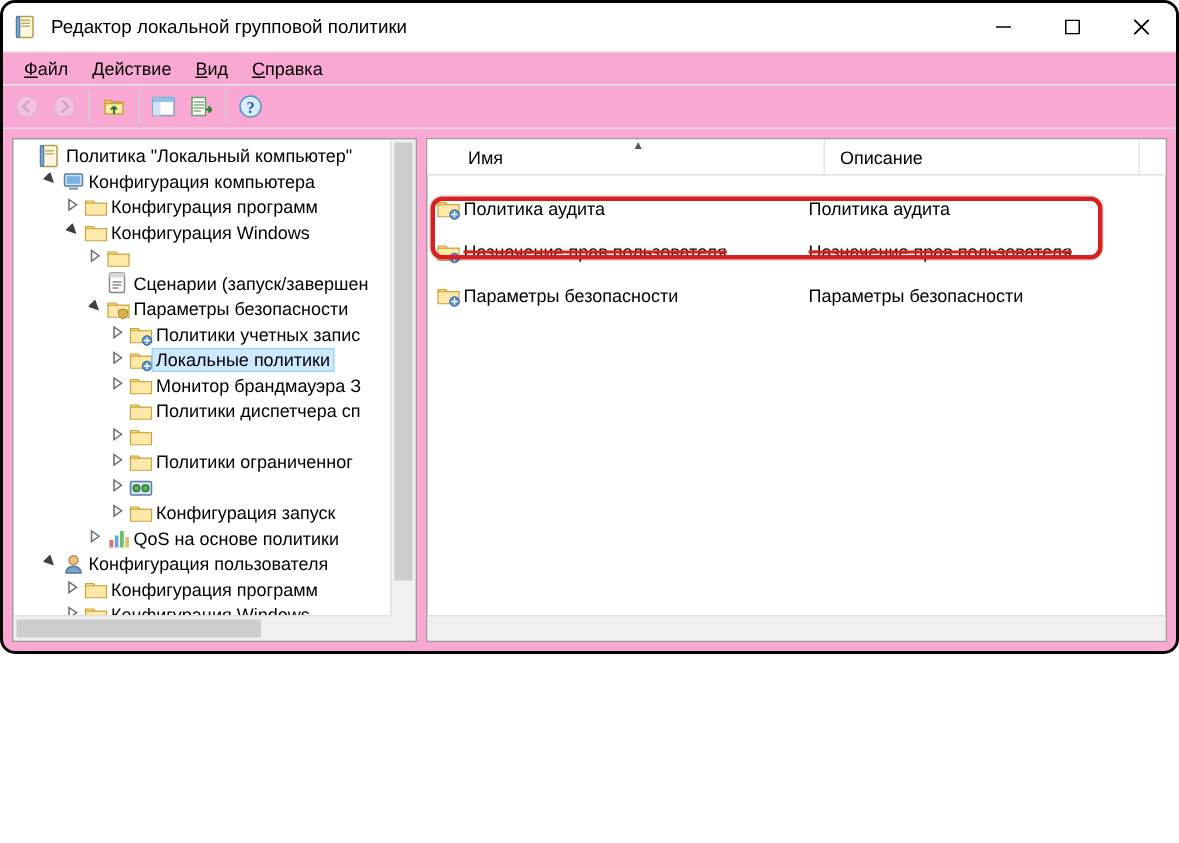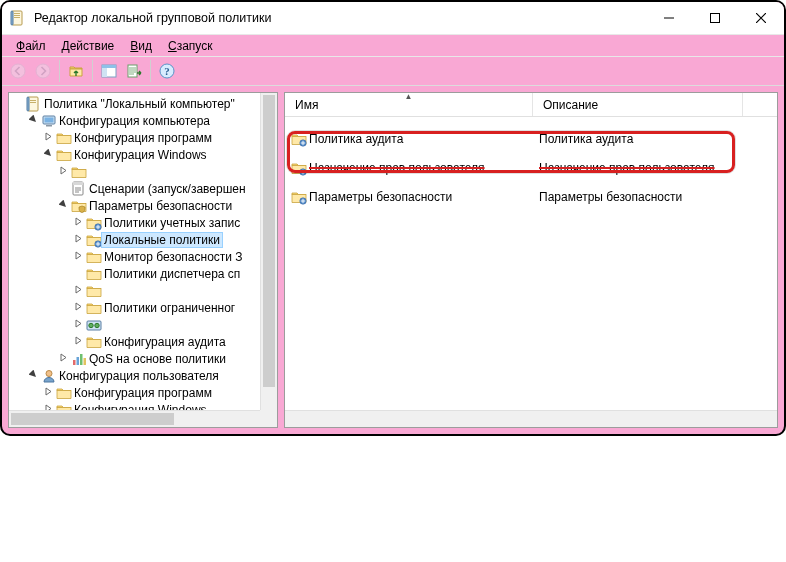--- a/index.html
+++ b/index.html
@@ -176,20 +176,21 @@
   }
   .tree-scroll-corner {
     position:absolute;right:0;bottom:0;width:17px;height:17px;background:#f0f0f0;
   }
   
   .list-header {
     height: 24px;
     display: flex;
     border-bottom: 1px solid #e0e0e0;
     background: #fff;
+    justify-content: center;
   }
   .list-header .col {
     display: flex;
     align-items: center;
     padding: 0 10px;
     border-right: 1px solid #e5e5e5;
     font-size: 12px;
     position: relative;
   }
   .list-header .sort-ind {
@@ -268,21 +269,21 @@
             <path d="M0 0 L10 10 M10 0 L0 10" stroke="#000" stroke-width="1.2"></path>
           </svg>
         </div>
     </div>
   </div>
 
   <div class="menubar">
     <div class="menu-item"><span class="ul">Ф</span><span></span><span id="mf">айл</span></div>
     <div class="menu-item"><span class="ul">Д</span><span id="ma">ействие</span></div>
     <div class="menu-item"><span class="ul">В</span><span id="mv">ид</span></div>
-    <div class="menu-item"><span class="ul">С</span><span id="mh">запуск</span></div>
+    <div class="menu-item"><span class="ul">С</span><span id="mh">правка</span></div>
   </div>
 
   <div class="toolbar">
     <div class="tool-btn disabled">
         <svg viewBox="0 0 16 16">
           <circle cx="8" cy="8" r="7" fill="#e9eef3" stroke="#b7c2cc"></circle>
           <path d="M9.5 4 L5.5 8 L9.5 12" fill="none" stroke="#8a98a5" stroke-width="1.6"></path>
         </svg>
       </div>
     <div class="tool-btn disabled">
@@ -433,21 +434,21 @@
           <div class="tree-row">
             <span class="indent" style="width: 60px;"></span>
             <span class="toggle"><svg width="9" height="9" viewBox="0 0 9 9">
                 <path d="M2 1 L7 4.5 L2 8 Z" fill="none" stroke="#6a6a6a" stroke-width="1"></path>
               </svg></span>
             <span class="icon">
               <svg width="16" height="16" viewBox="0 0 16 16">
                 <use href="#ic-folder"></use>
               </svg>
             </span>
-            <span class="label">Монитор безопасности З</span>
+            <span class="label">Монитор брандмауэра З</span>
           </div>
           <div class="tree-row">
             <span class="indent" style="width: 60px;"></span>
             <span class="toggle"></span>
             <span class="icon">
               <svg width="16" height="16" viewBox="0 0 16 16">
                 <use href="#ic-folder"></use>
               </svg>
             </span>
             <span class="label">Политики диспетчера сп</span>
@@ -489,21 +490,21 @@
           <div class="tree-row">
             <span class="indent" style="width: 60px;"></span>
             <span class="toggle"><svg width="9" height="9" viewBox="0 0 9 9">
                 <path d="M2 1 L7 4.5 L2 8 Z" fill="none" stroke="#6a6a6a" stroke-width="1"></path>
               </svg></span>
             <span class="icon">
               <svg width="16" height="16" viewBox="0 0 16 16">
                 <use href="#ic-folder"></use>
               </svg>
             </span>
-            <span class="label">Конфигурация аудита</span>
+            <span class="label">Конфигурация запуск</span>
           </div>
           <div class="tree-row">
             <span class="indent" style="width: 45px;"></span>
             <span class="toggle"><svg width="9" height="9" viewBox="0 0 9 9">
                 <path d="M2 1 L7 4.5 L2 8 Z" fill="none" stroke="#6a6a6a" stroke-width="1"></path>
               </svg></span>
             <span class="icon">
               <svg width="16" height="16" viewBox="0 0 16 16">
                 <use href="#ic-qos"></use>
               </svg>

